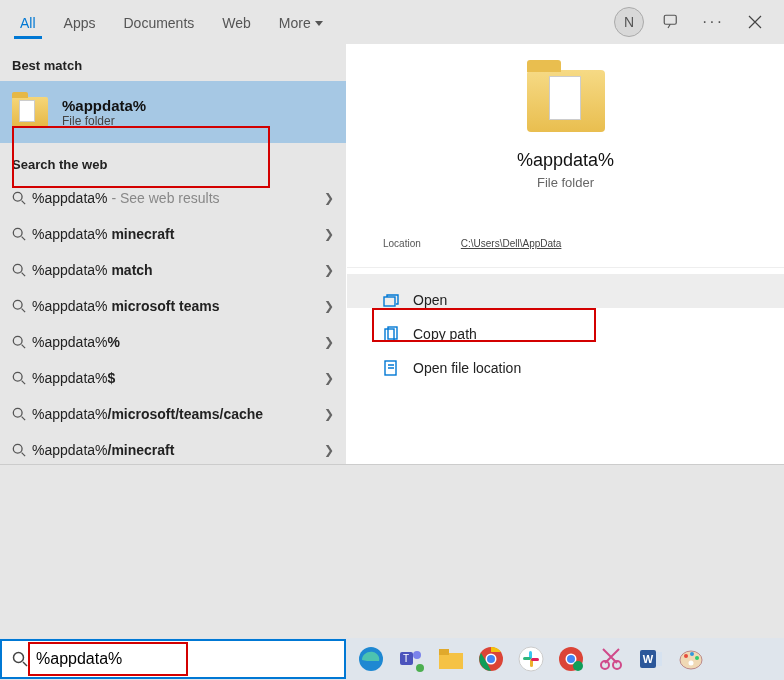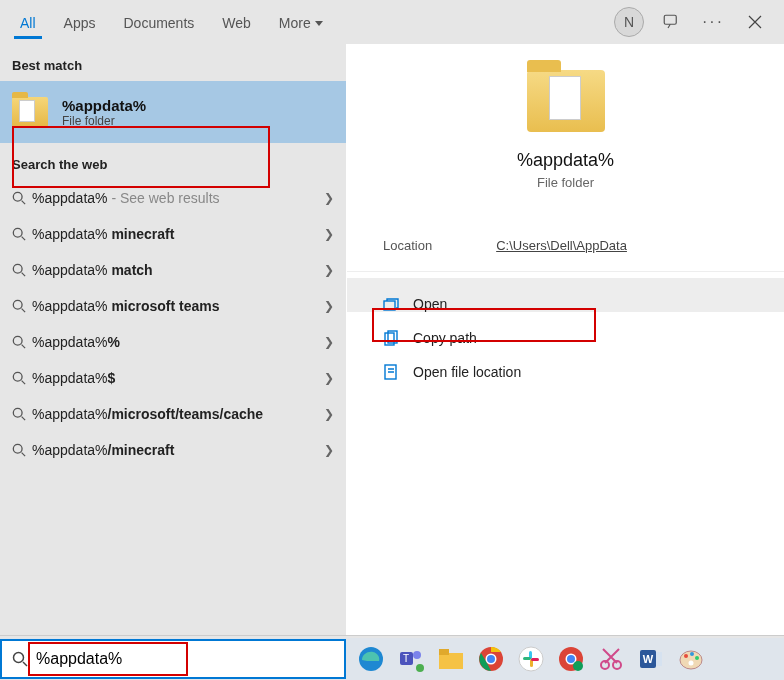--- a/index.html
+++ b/index.html
@@ -1,17 +1,17 @@
 <!DOCTYPE html>
 <html><head>
 <meta charset="utf-8">
 <style>
   * { box-sizing: border-box; margin: 0; padding: 0; font-family: "Segoe UI", Arial, sans-serif; }
   body { width: 784px; height: 680px; background: #e6e6e6; position: relative; overflow: hidden; }
-  .window { width: 784px; height: 636px; background: #e6e6e6; position: absolute; top:0; left:0; border-bottom:1px solid #ccc;}
+  .window { width: 784px; height: 465px; background: #e6e6e6; position: absolute; top:0; left:0; border-bottom:1px solid #ccc;}
   
   .tabbar { display: flex; align-items: center; height: 44px; padding: 0 8px; }
   .tabset { display:flex; gap:4px; }
   .tab { font-size:14px; color:#555; padding:10px 12px 8px 12px; cursor:pointer; position:relative;}
   .tab.active { color:#0078d4; }
   .tab.active::after { content:""; position:absolute; left:6px; right:6px; bottom:0; height:3px; background:#0078d4; }
   .tab.more { display:flex; align-items:center; gap:4px;}
   .spacer { flex:1; }
   .top-btn { width:42px; height:44px; display:flex; align-items:center; justify-content:center; color:#555; font-size:16px;}
   .avatar { width:30px; height:30px; border-radius:50%; background:#d8d8d8; border:1px solid #aaa; display:flex; align-items:center; justify-content:center; font-size:14px; color:#555;}
@@ -36,21 +36,21 @@
   .webitem .txt .hint{ color:#888; font-weight:400;}
   .webitem .txt b{ font-weight:600;text-align:center;}
   .webitem .arrow{ color:#666; font-size:12px;}
   
   .preview { display:flex; flex-direction:column; align-items:center; padding-top:26px;}
   .big-folder { width:78px; height:62px; background:linear-gradient(#f6da85,#e9be4f); border-radius:4px; position:relative; margin-bottom:18px;}
   .big-folder::before{content:""; position:absolute; top:-10px; left:0; width:34px; height:12px; background:#e9be4f; border-radius:3px 3px 0 0;}
   .big-folder::after{content:""; position:absolute; top:6px; left:22px; width:30px; height:42px; background:#fff; border:1px solid #ccc;}
   .pv-title{font-size:18px; color:#111; margin-bottom:4px;}
   .pv-sub{font-size:13px; color:#666;}
-  .meta { display:flex; gap:64px; padding:30px 36px 18px 36px; font-size:13px; color:#555; border-bottom:1px solid #eee; margin-top:18px;}
+  .meta { display:flex; gap:40px; padding:30px 36px 18px 36px; font-size:10px; color:#555; border-bottom:1px solid #eee; margin-top:18px;}
   .meta a{ color:#444; text-decoration:underline;}
   .actions { padding:6px 0;}
   .act { height:34px; display:flex; align-items:flex-end; gap:14px; padding:0 36px; font-size:14px; color:#222; cursor:pointer;}
   .act.sel{ background:#ededed;}
   .act .aico{ width:16px; color:#0078d4; display:flex; align-items:center; justify-content:center;}
   .hl2{ left:372px; top:308px; width:224px; height:34px; border:2px solid #d30000; position:absolute; pointer-events:none;}
   
   .taskbar { position:absolute; bottom:0; left:0; right:0; height:42px; background:#dfe5ec; display:flex; align-items:center;}
   .searchbox { width:346px; height:40px; border:2px solid #0078d4; background:#fff; display:flex; align-items:center; padding:0 10px; gap:8px;}
   .searchbox input{ border:none; outline:none; font-size:16px; flex:1; background:transparent;}

